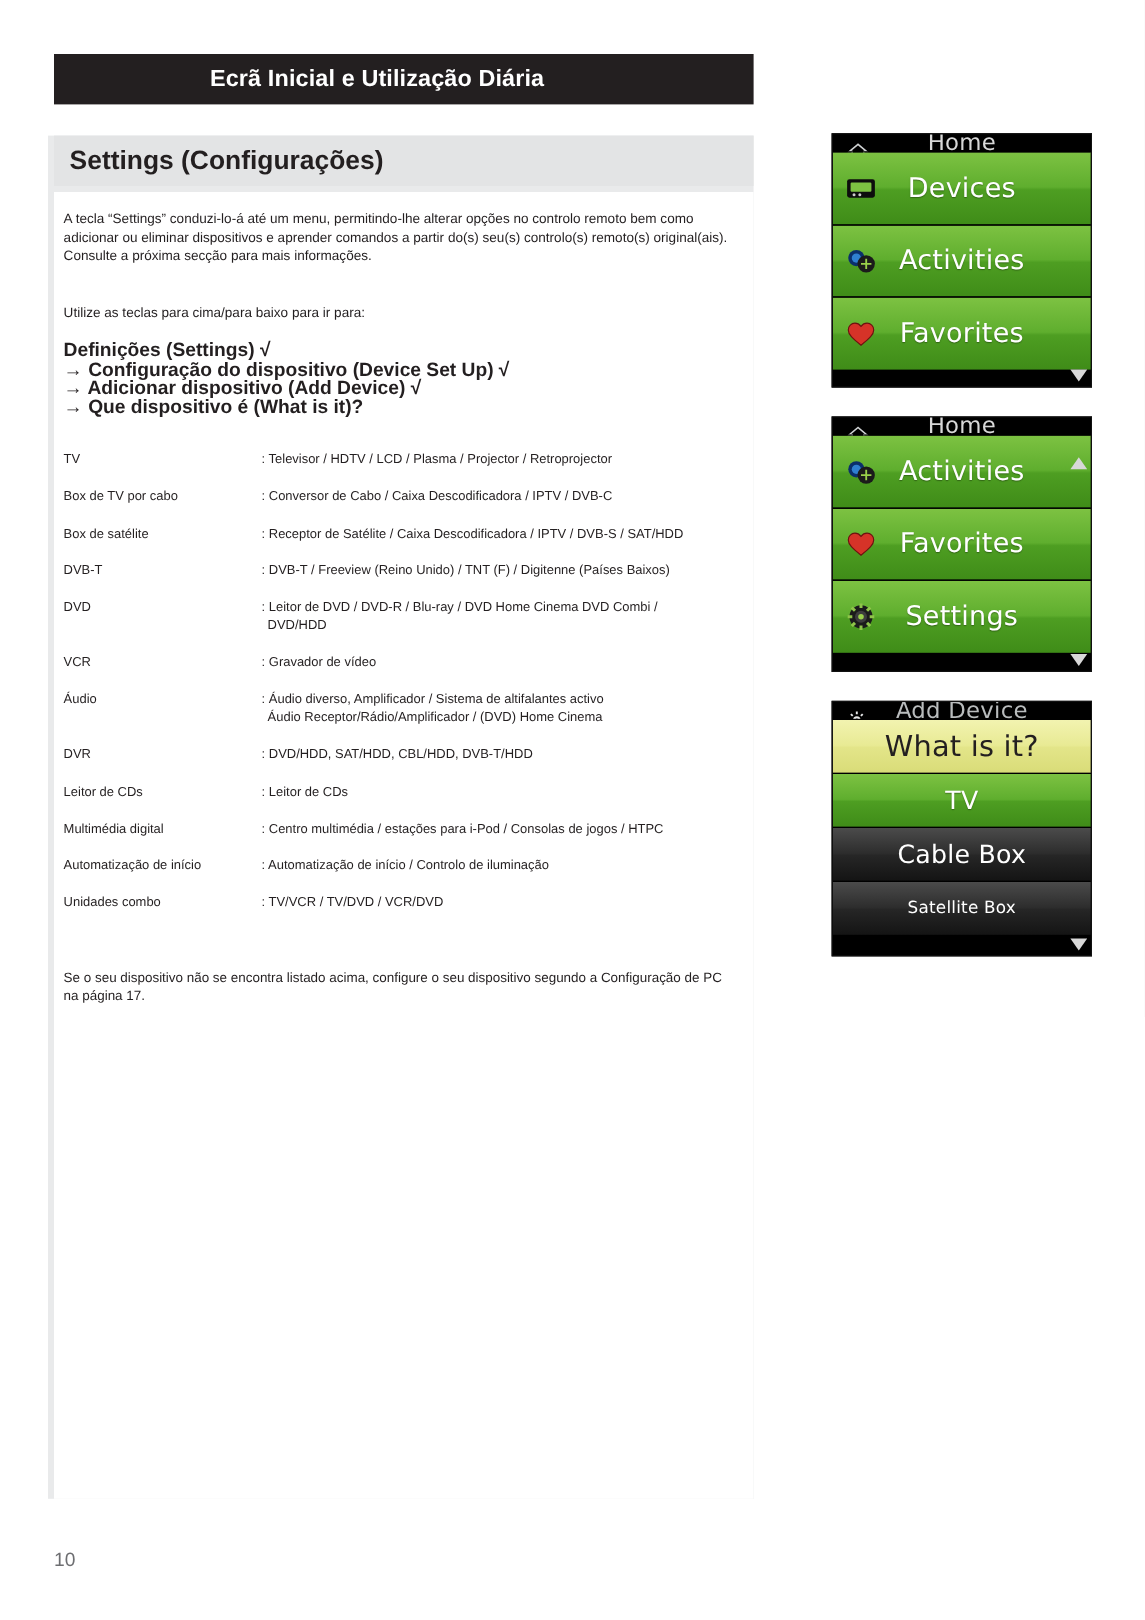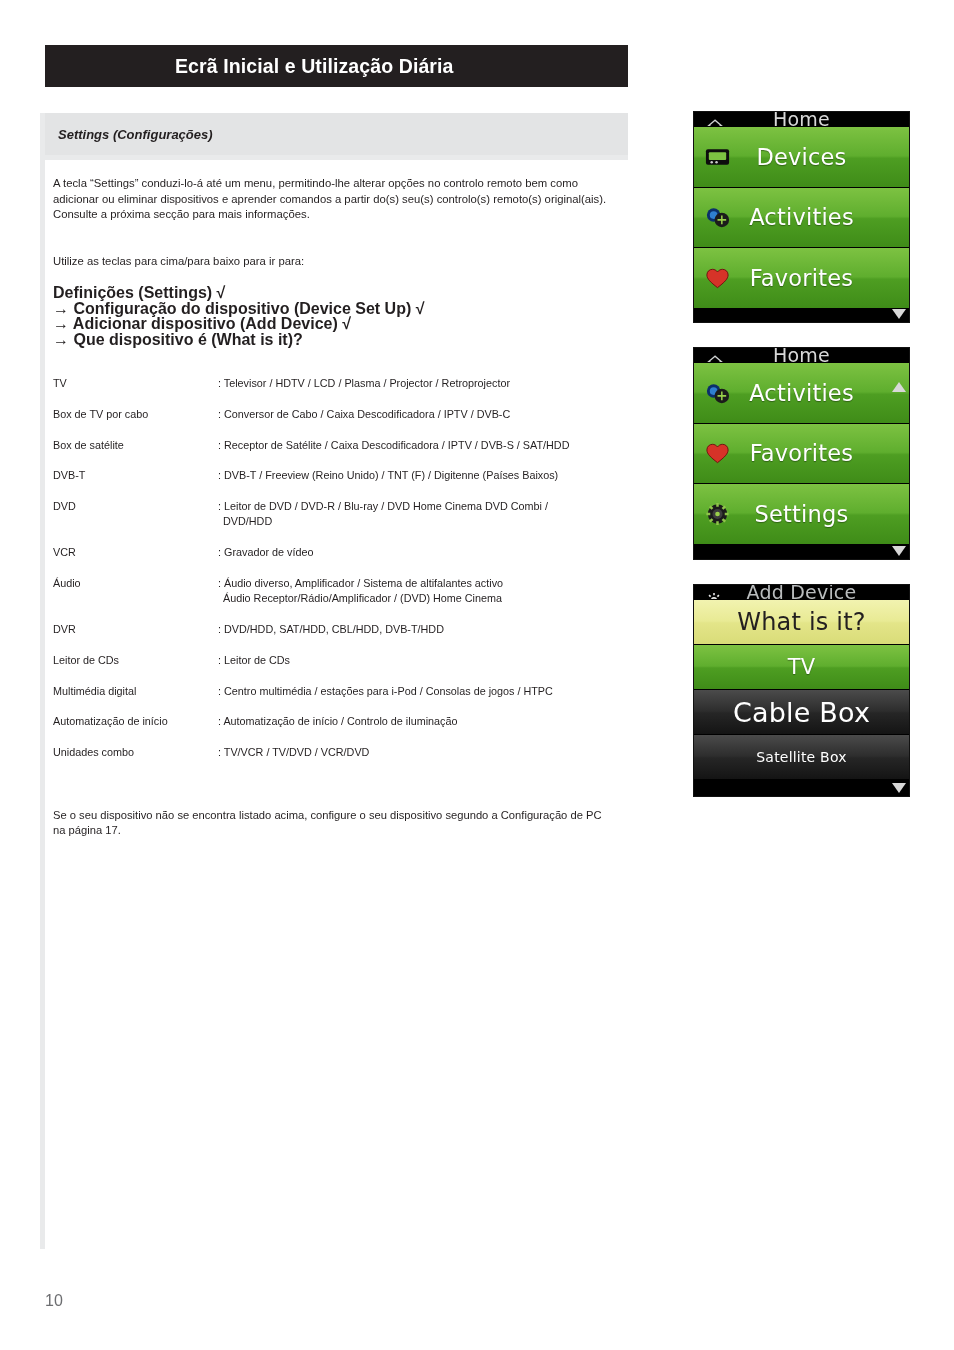--- a/index.html
+++ b/index.html
@@ -38,24 +38,23 @@
   }
   .section-title-band {
     position: absolute;
     left: 45px; top: 113px;
     width: 583px; height: 42px;
     background: #e3e4e5;
     display: flex; align-items: center;
   }
   .section-title {
     margin-left: 13px;
-    font-size: 13px;
+    font-size: 22px;
     font-weight: bold;
     color: #231f20;
-    font-style: italic;
   }
 
   .white-panel {
     position: absolute;
     left: 45px; top: 160px;
     width: 583px; height: 1089px;
     background: #ffffff;
   }
 
   .body-text {
@@ -419,21 +418,21 @@
     <span class="title dim">Add Device</span>
   </div>
 
   <div class="lcd-row yellow" style="height:45px;">
     <span class="row-label" style="font-size:24px;">What is it?</span>
   </div>
   <div class="lcd-row green" style="height:45px;">
     <span class="row-label" style="font-size:21px;">TV</span>
   </div>
   <div class="lcd-row dark" style="height:45px;">
-    <span class="row-label" style="font-size:27px;">Cable Box</span>
+    <span class="row-label" style="font-size:21px;">Cable Box</span>
   </div>
   <div class="lcd-row dark" style="height:45px;">
     <span class="row-label" style="font-size:14px;">Satellite Box</span>
   </div>
 
   <div class="scroll-arrow" style="bottom:3px;">
     <svg viewBox="0 0 16 13" width="16" height="13">
         <path d="M1 2h14L8 12z" fill="#d8d8d8"></path>
       </svg>
   </div>

